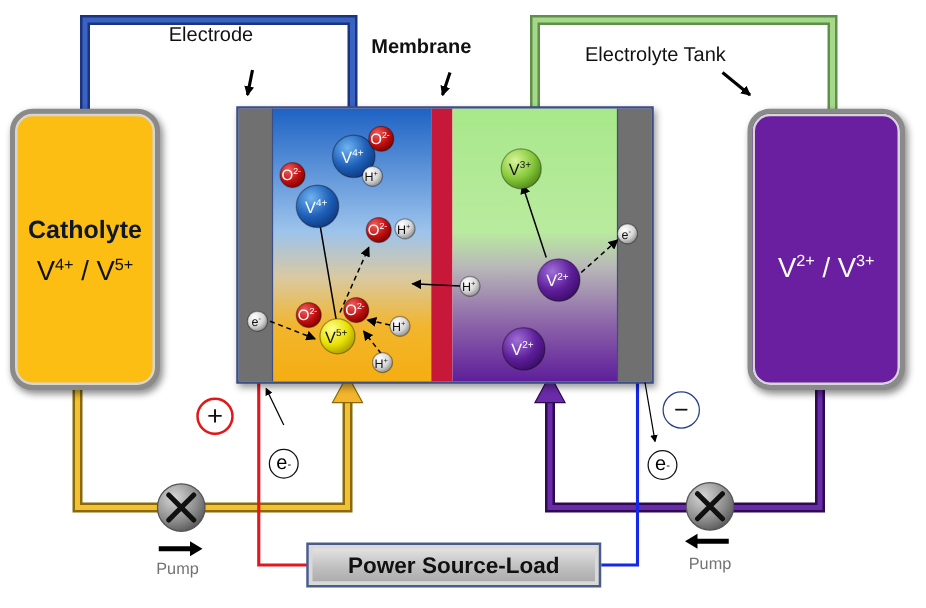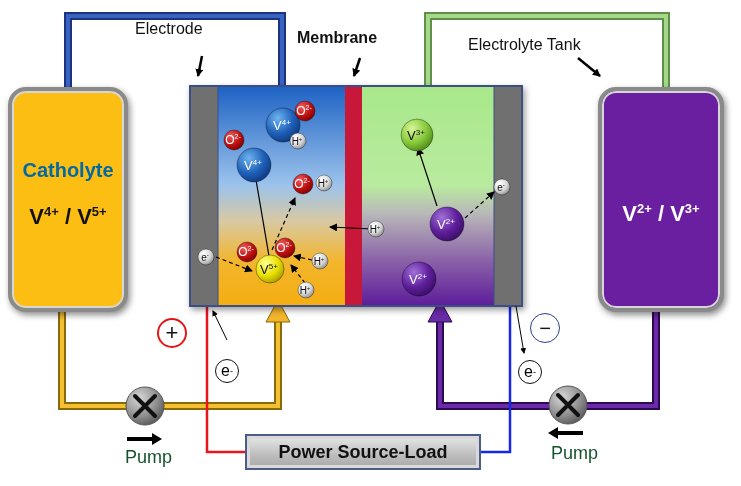--- a/index.html
+++ b/index.html
@@ -2,27 +2,27 @@
 <html><head>
 <meta charset="utf-8">
 <style>
   html, body { margin:0; padding:0; background:#fff; }
   body { width:741px; height:486px; position:relative; overflow:hidden; font-family:"Liberation Sans", sans-serif; }
   #stage { position:absolute; left:0; top:0; width:741px; height:486px; }
   .lbl { position:absolute; font-family:"Liberation Sans", sans-serif; color:#111; font-size:16px; white-space:nowrap; }
   .tank { position:absolute; border-radius:18px; border:4px solid #8a8a8a;
           box-shadow: inset 0 0 0 2px #d6d6d6, 2px 3px 6px rgba(0,0,0,0.45); box-sizing:border-box; }
   .tank-title { position:absolute; left:0; right:0; text-align:center; font-weight:bold; font-size:20px; }
-  .tank-species { position:absolute; left:0; right:0; text-align:center; font-weight:bold; font-size:22px; }
+  .tank-species { position:absolute; left:0; right:0; text-align:center; font-weight:normal; font-size:22px; }
   .tank-species sup { font-size:13px; }
   .psl { position:absolute; left:245px; top:434px; width:236px; height:36px; box-sizing:border-box;
          border:2px solid #4a5d8a; background:linear-gradient(#e8e8e8,#bdbdbd 60%,#a8a8a8);
          box-shadow: inset 0 0 0 3px #d9d9d9; display:flex; align-items:center; justify-content:center;
          font-weight:bold; font-size:18px; color:#111; }
-  .pump-lbl { position:absolute; font-size:18px; color:#14532d; }
+  .pump-lbl { position:absolute; font-size:13px; color:#737373; }
   .circ { position:absolute; width:30px; height:30px; border-radius:50%; box-sizing:border-box;
           display:flex; align-items:center; justify-content:center; font-size:22px; line-height:1; }
 </style>
 </head>
 <body>
 
 <svg id="stage" width="741" height="486" viewBox="0 0 741 486">
   <defs>
     <linearGradient id="gPos" x1="0" y1="0" x2="0" y2="1">
       <stop offset="0" stop-color="#1E63C4"></stop>
@@ -219,21 +219,21 @@
     <path d="M558,395 L578,415 M578,395 L558,415" stroke="#111" stroke-width="4" stroke-linecap="round"></path>
   </g>
   <path d="M583,431 L558,431 L558,427 L548,433 L558,439 L558,435 L583,435 z" fill="#000"></path>
 </svg>
 
 <div class="lbl" style="left:135px;top:20px;">Electrode</div>
 <div class="lbl" style="left:297px;top:29px;font-weight:bold;">Membrane</div>
 <div class="lbl" style="left:468px;top:36px;">Electrolyte Tank</div>
 
 <div class="tank" style="left:8px;top:87px;width:120px;height:225px;background:#FDBE14;">
-  <div class="tank-title" style="top:68px;color:#0369a1;">Catholyte</div>
+  <div class="tank-title" style="top:82px;color:#0f172a;">Catholyte</div>
   <div class="tank-species" style="top:113px;color:#111;"><span>V</span><sup>4+</sup><span style="white-space:pre"> / </span><span>V</span><sup>5+</sup></div>
 </div>
 
 <div class="tank" style="left:598px;top:87px;width:126px;height:225px;background:#6A1FA0;">
   <div class="tank-species" style="top:110px;color:#fff;"><span>V</span><sup>2+</sup><span style="white-space:pre"> / </span><span>V</span><sup>3+</sup></div>
 </div>
 
 <div class="psl">Power Source-Load</div>
 
 <div class="pump-lbl" style="left:125px;top:447px;">Pump</div>

